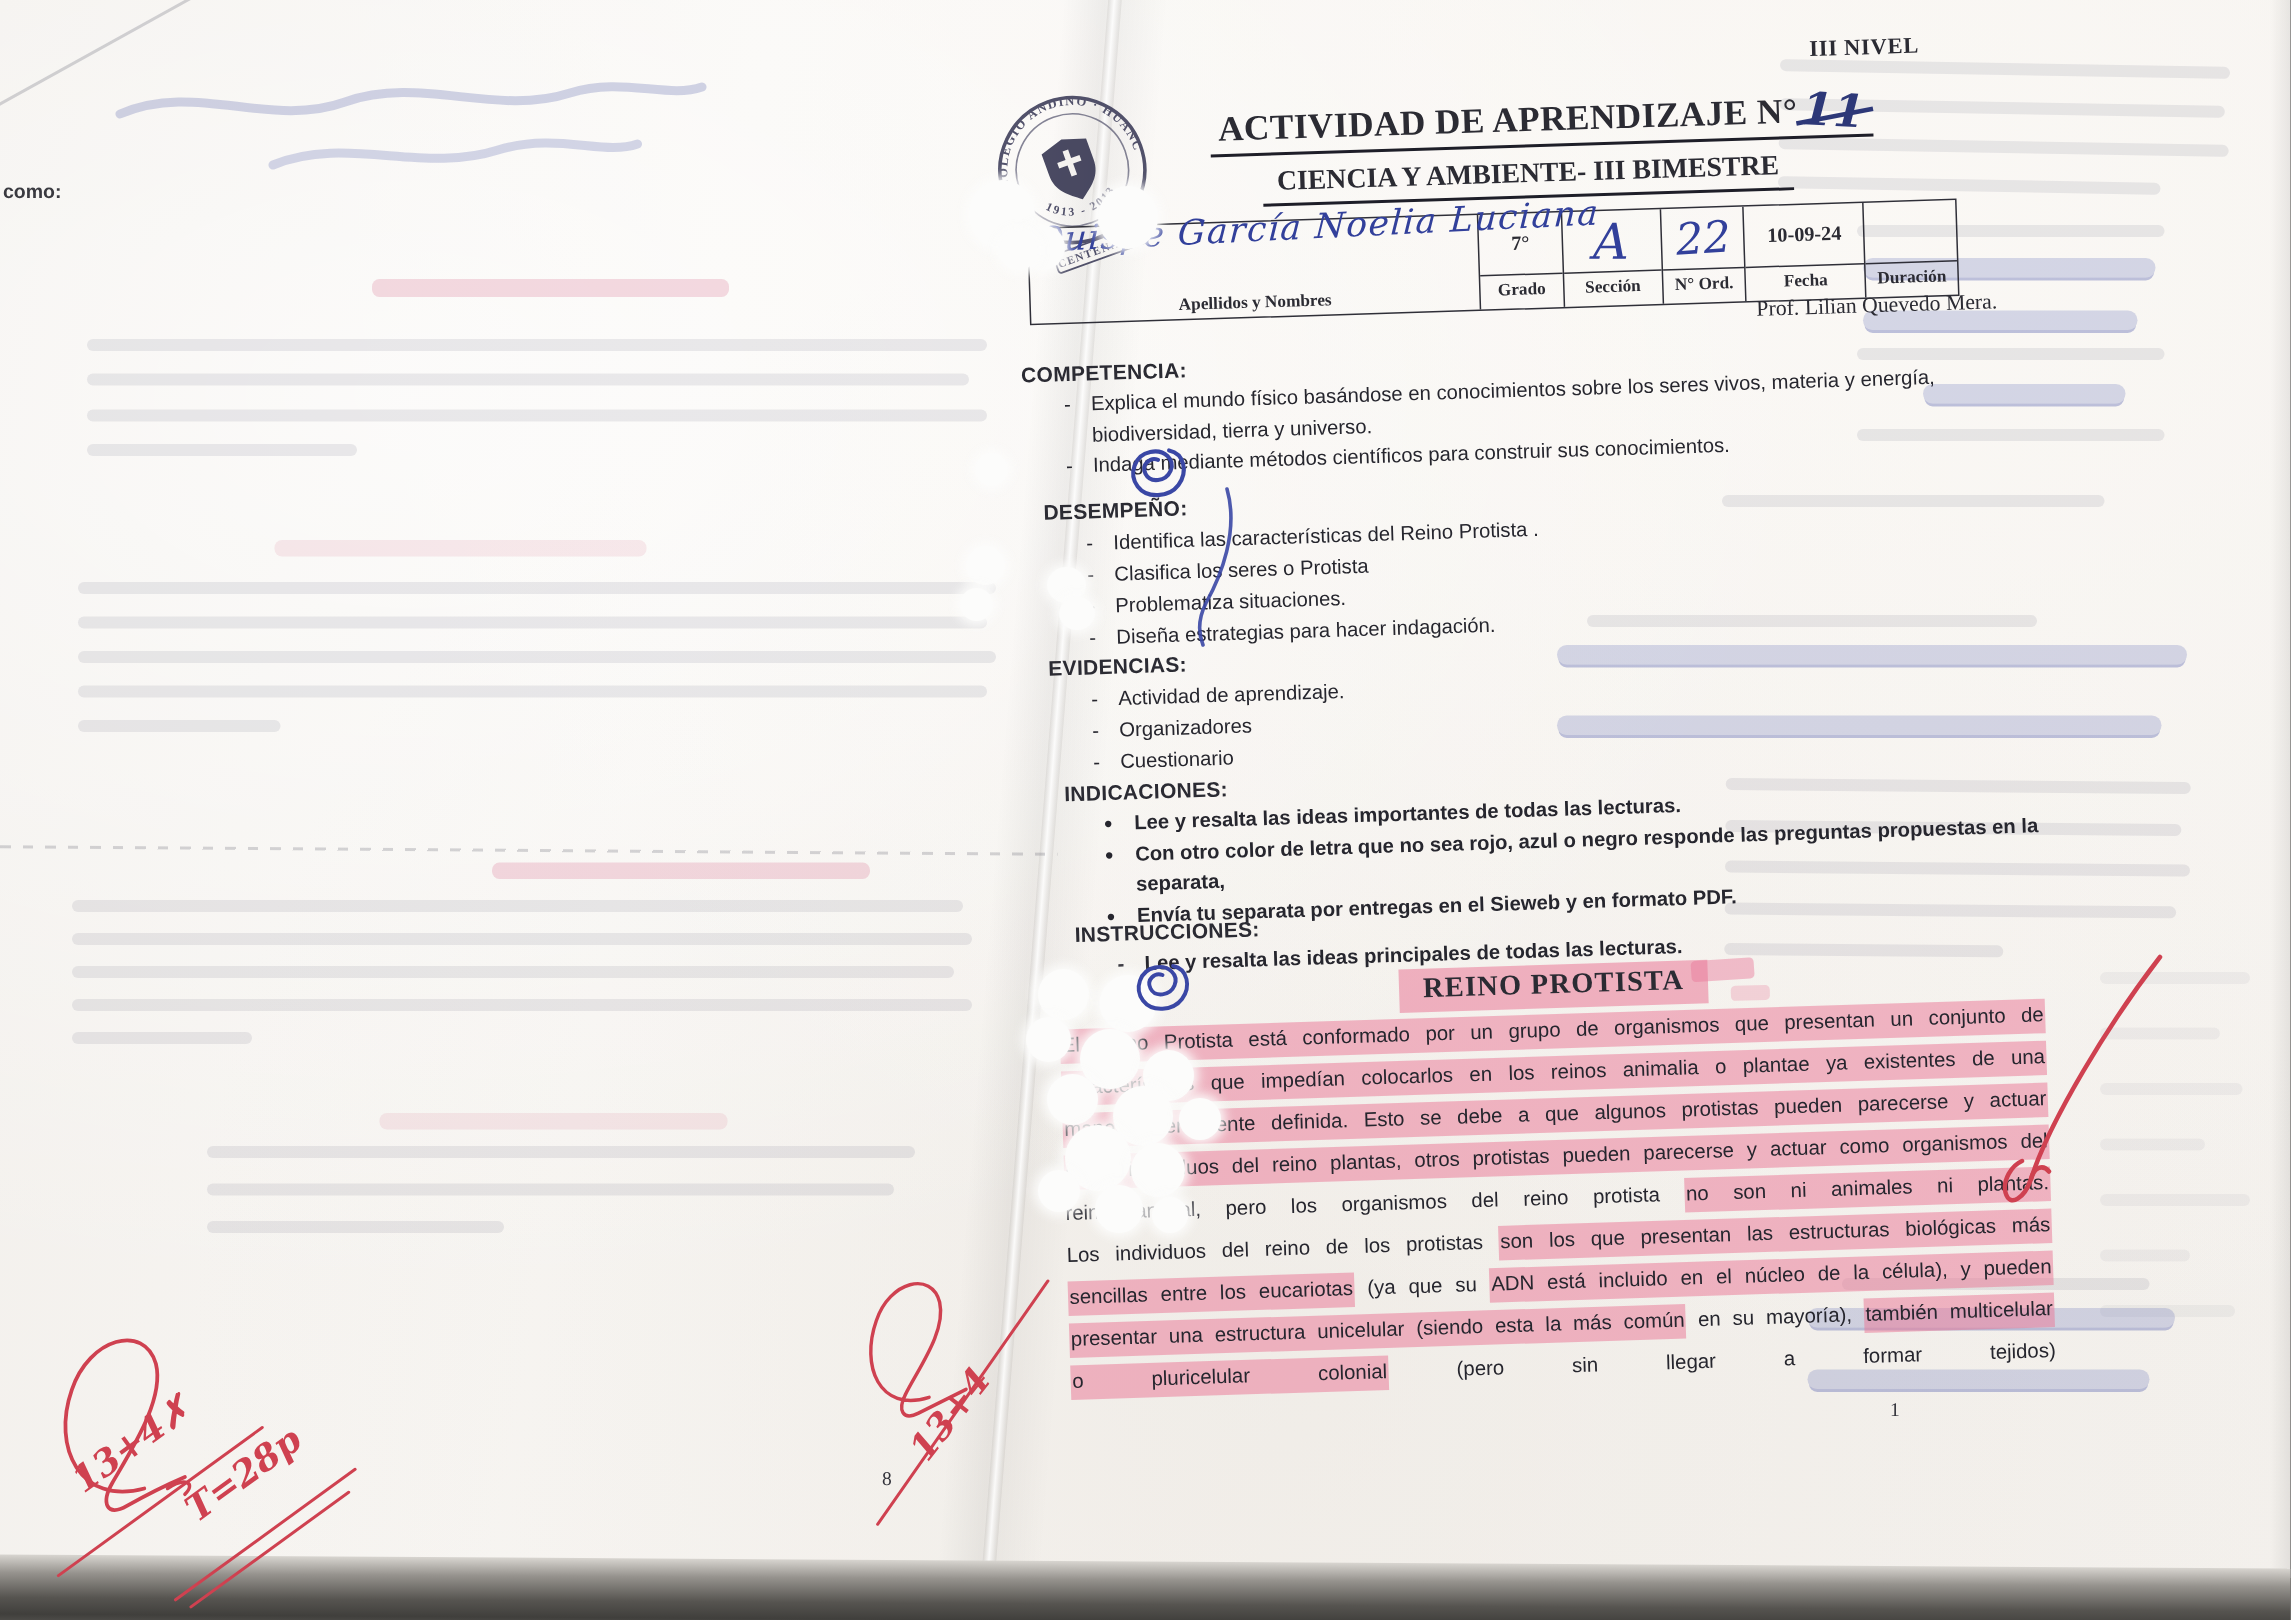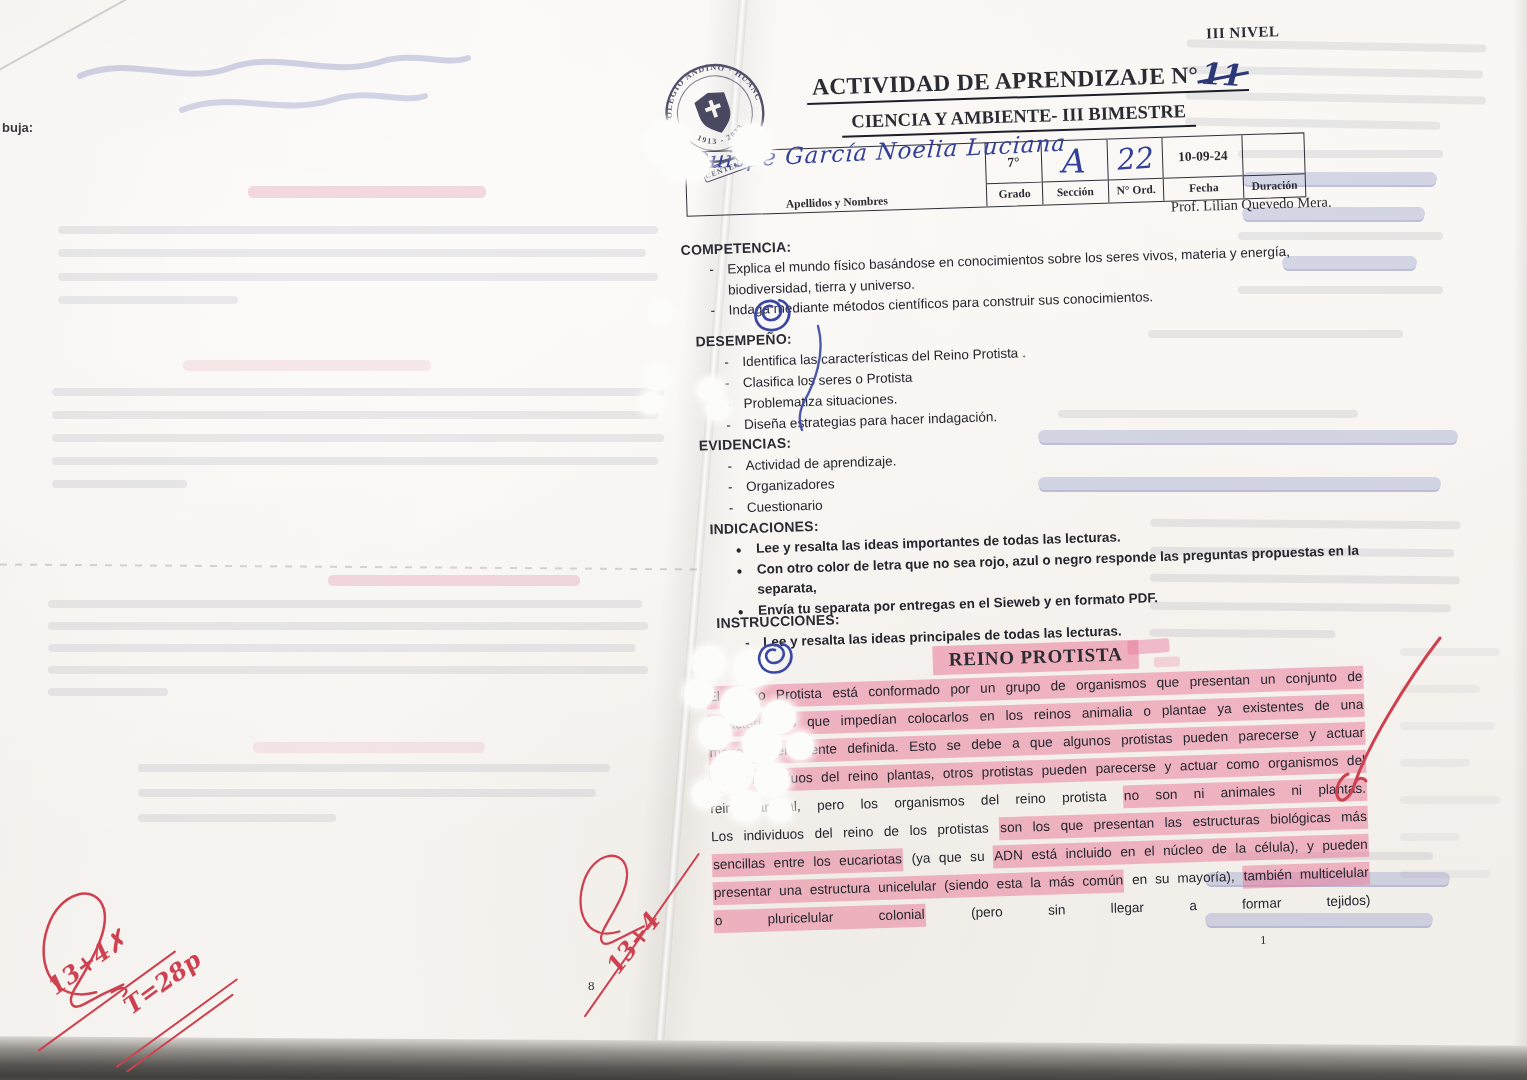--- a/index.html
+++ b/index.html
@@ -89,21 +89,21 @@
 
 <div class="scan">
   <div class="paper">
 
     <div class="fold-shadow"></div>
     <div class="fold-line"></div>
     <div class="crease-h"></div>
     <div class="crease-corner"></div>
     <div class="edge-r"></div>
 
-    <div class="marginlabel">buja:</div>
+    <div class="marginlabel">como:</div>
 
     <svg class="gsquiggle" style="left:70px;top:36px;width:410px;height:92px;" viewBox="0 0 410 92">
       <path d="M10,40 C60,18 110,50 160,32 C210,14 260,42 310,26 C345,15 375,30 398,22" fill="none" stroke="rgba(115,125,185,.32)" stroke-width="6" stroke-linecap="round"></path>
       <path d="M112,74 C160,54 212,80 262,64 C302,52 332,68 355,60" fill="none" stroke="rgba(115,125,185,.30)" stroke-width="6" stroke-linecap="round"></path>
     </svg>
     <div class="ghost gp" style="left:248px;top:186px;width:238px;height:12px;">
         <div class="grow" style="width: 100%;"></div>
       </div>
     <div class="ghost gg" style="left:58px;top:226px;width:600px;height:78px;">
         <div class="grow" style="width: 100%;"></div>

